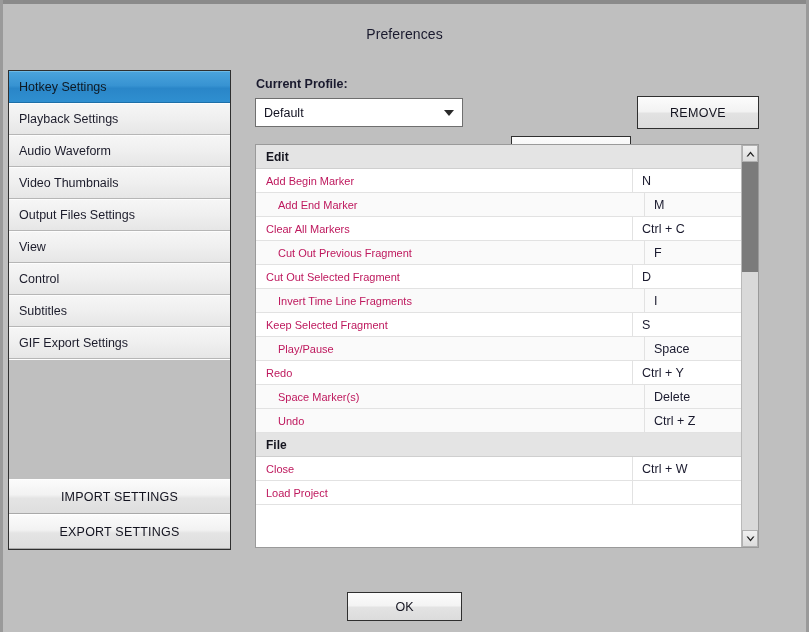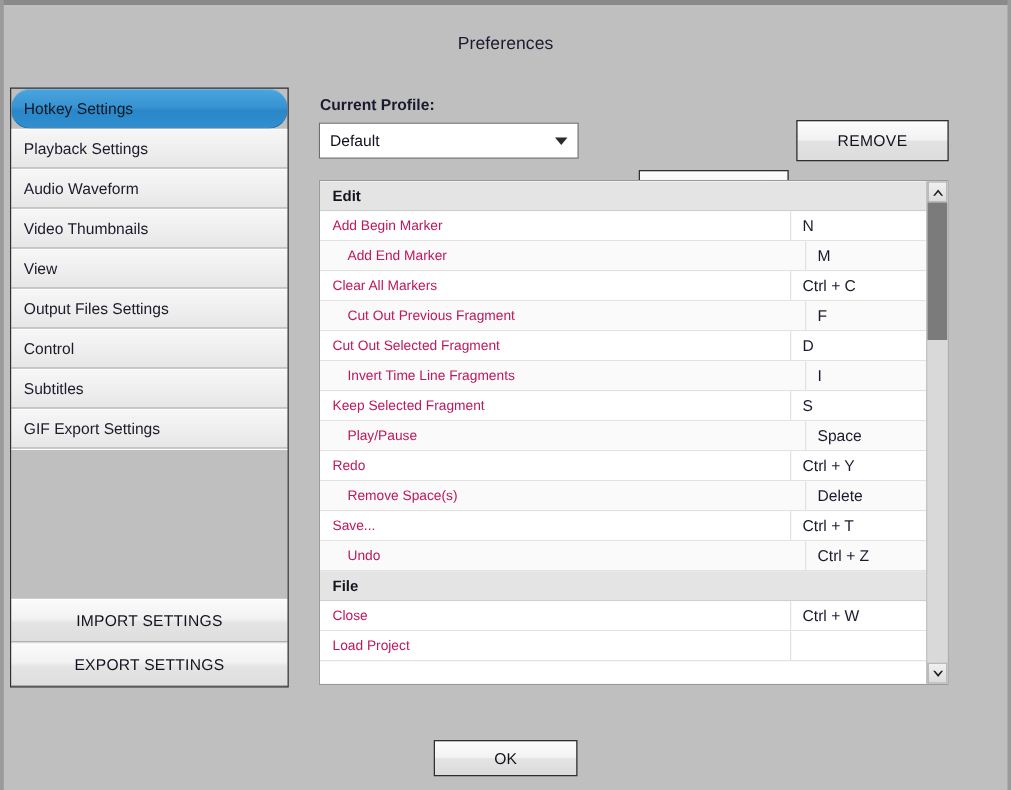--- a/index.html
+++ b/index.html
@@ -54,21 +54,21 @@
     display: flex;
     align-items: center;
     padding-left: 10px;
     font-size: 12.5px;
     color: #1c1c2b;
     background: linear-gradient(to bottom, #f6f6f6 0%, #efefef 50%, #e6e6e6 100%);
     border-bottom: 1px solid #b6b6b6;
     border-top: 1px solid #fdfdfd;
     cursor: default;
   }
-  .side-item:first-child { border-top: none; border-radius: 15px; }
+  .side-item:first-child { border-top: none; }
   .side-item.selected {
     background: linear-gradient(to bottom, #4aa3dc 0%, #3793d2 45%, #2a86c8 55%, #2f8fd0 100%);
     color: #0e1a24;
     border-bottom: 1px solid #1d6fa8;
     border-top: 1px solid #6cb9e6;
   }
   #side-filler {
     flex: 1 1 auto;
     background: #bfbfbf;
     border-top: 1px solid #fdfdfd;
@@ -260,24 +260,24 @@
       <div class="side-item">
         <span>Playback Settings</span>
       </div>
       <div class="side-item">
         <span>Audio Waveform</span>
       </div>
       <div class="side-item">
         <span>Video Thumbnails</span>
       </div>
       <div class="side-item">
+        <span>Output Files Settings</span>
+      </div>
+      <div class="side-item">
         <span>View</span>
-      </div>
-      <div class="side-item">
-        <span>Output Files Settings</span>
       </div>
       <div class="side-item">
         <span>Control</span>
       </div>
       <div class="side-item">
         <span>Subtitles</span>
       </div>
       <div class="side-item">
         <span>GIF Export Settings</span>
       </div>
@@ -336,26 +336,22 @@
       </div>
       <div class="kv-row alt">
         <div class="kv-action">Play/Pause</div>
         <div class="kv-key">Space</div>
       </div>
       <div class="kv-row">
         <div class="kv-action">Redo</div>
         <div class="kv-key">Ctrl + Y</div>
       </div>
       <div class="kv-row alt">
-        <div class="kv-action">Remove Space(s)</div>
+        <div class="kv-action">Space Marker(s)</div>
         <div class="kv-key">Delete</div>
-      </div>
-      <div class="kv-row">
-        <div class="kv-action">Save...</div>
-        <div class="kv-key">Ctrl + T</div>
       </div>
       <div class="kv-row alt">
         <div class="kv-action">Undo</div>
         <div class="kv-key">Ctrl + Z</div>
       </div>
       <div class="grp-row">
         <span>File</span>
       </div>
       <div class="kv-row">
         <div class="kv-action">Close</div>

